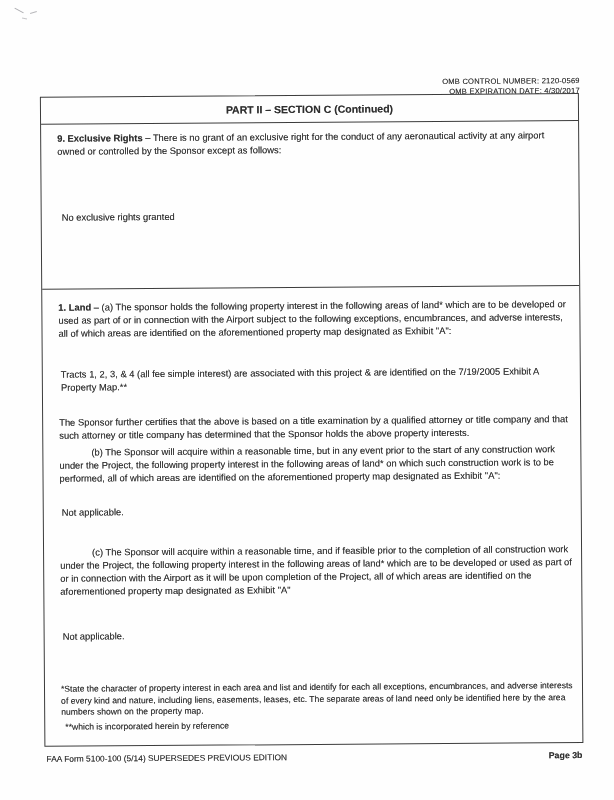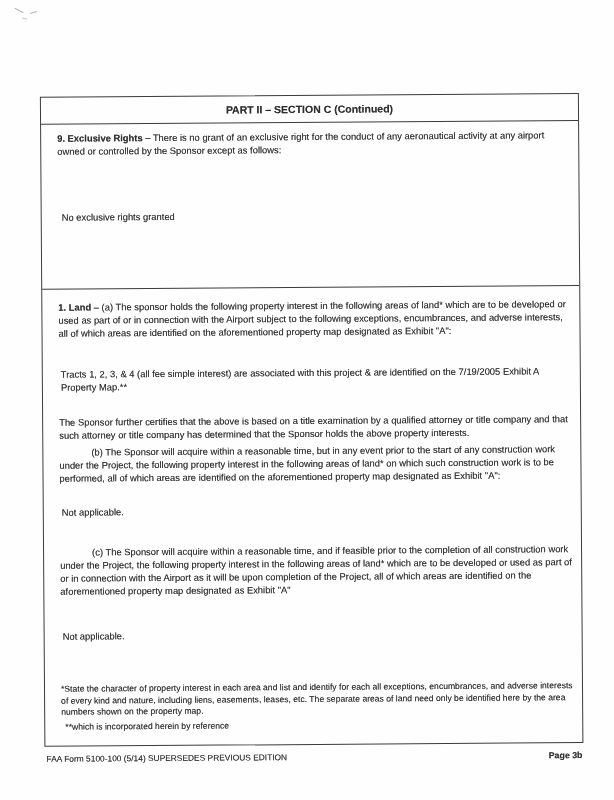--- a/index.html
+++ b/index.html
@@ -113,20 +113,24 @@
 </head>
 <body>
 
 <div class="page">
   <div class="pen-mark pm1"></div>
   <div class="pen-mark pm2"></div>
   <div class="pen-mark pm3"></div>
 
   <div class="scan">
 
+    <div class="omb txt">
+      <div>OMB CONTROL NUMBER: 2120-0569</div>
+      <div>OMB EXPIRATION DATE: 4/30/2017</div>
+    </div>
 
     <div class="mainbox">
 
       <div class="boxheader txt">PART II – SECTION C (Continued)</div>
 
       <div class="para txt" style="left:16px; top:34px; width:505px;">
         <b class="lead">9. Exclusive Rights</b><span> – There is no grant of an exclusive right for the conduct of any aeronautical activity at any airport owned or controlled by the Sponsor except as follows:</span>
       </div>
 
       <div class="para txt" style="left:20px; top:113px; width:505px;">No exclusive rights granted</div>

